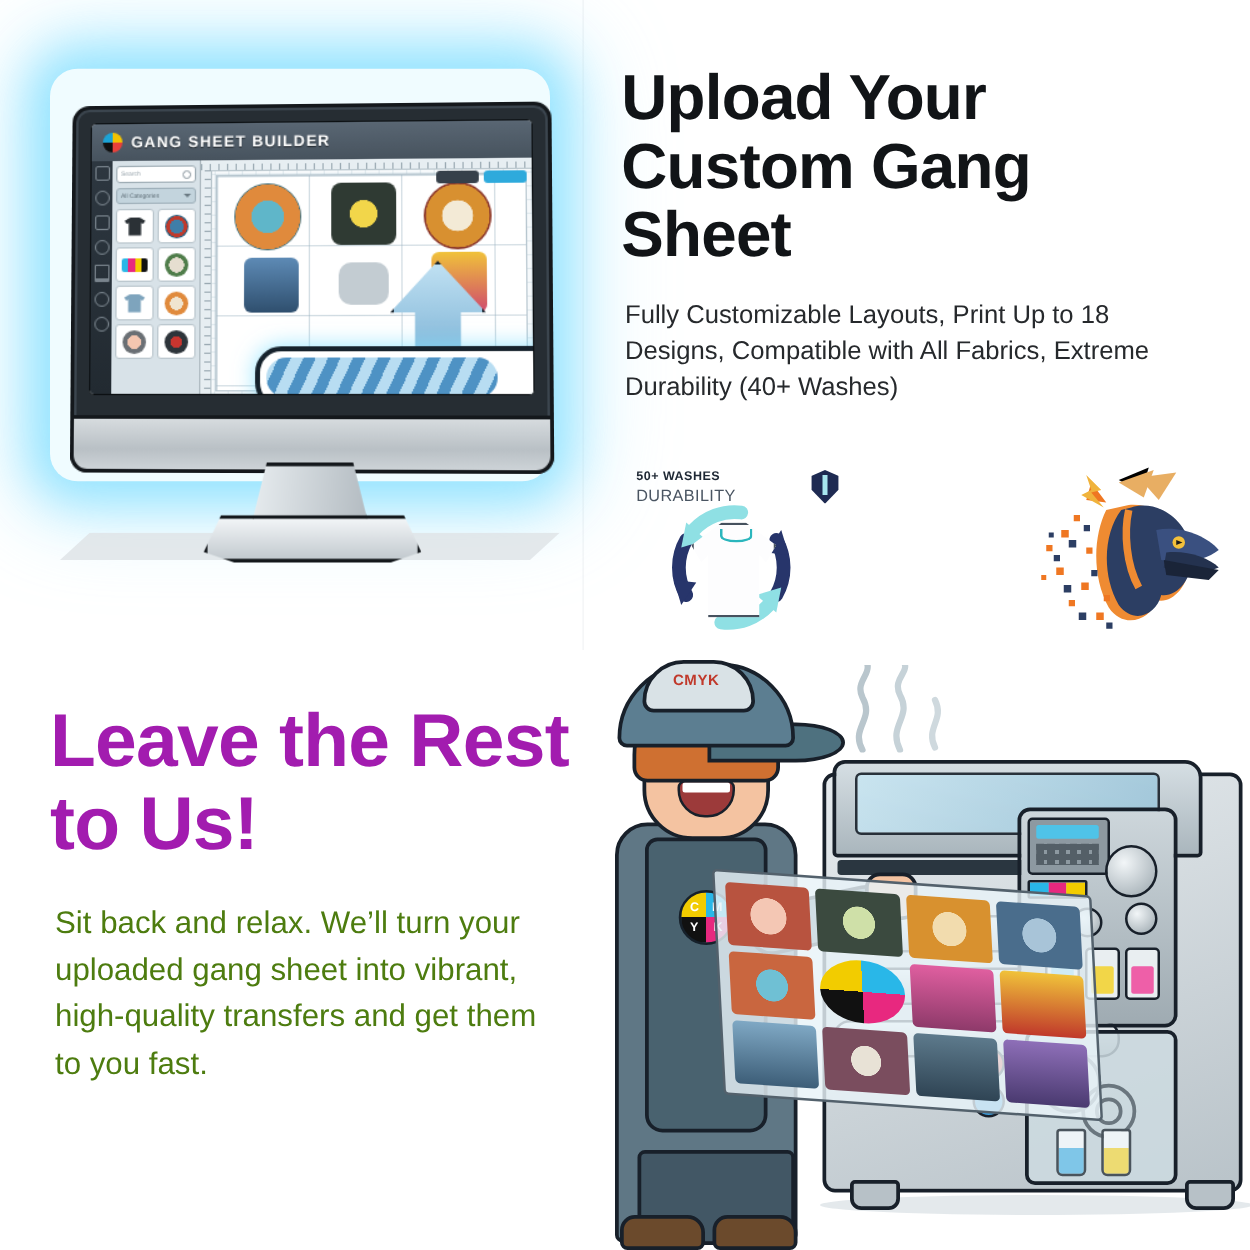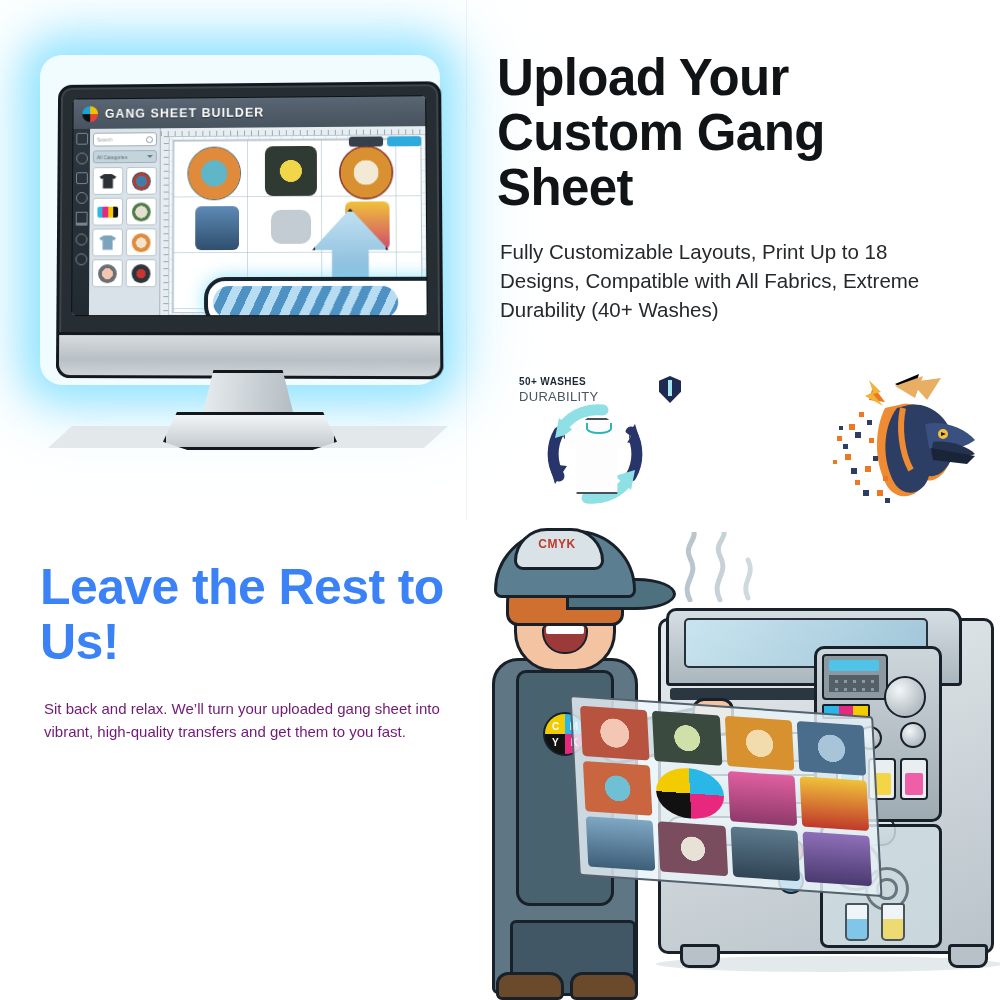--- a/index.html
+++ b/index.html
@@ -129,21 +129,21 @@
   h1.head{
     margin:0;font-size:51px;line-height:1.08;font-weight:700;color:#111417;
     letter-spacing:-.6px;
   }
   p.sub{
     margin:22px 0 0 3px;font-size:20.5px;line-height:1.42;color:#26292c;font-weight:400;
   }
 
   
   .badges{position:absolute;left:497px;top:368px;width:500px;height:145px;}
-  .wash{position:absolute;left:14px;top:8px;width:170px;height:130px;}
+  .wash{position:absolute;left:4px;top:8px;width:170px;height:130px;}
   .wash-t1{position:absolute;left:8px;top:0;font-size:10px;font-weight:700;letter-spacing:.4px;color:#1d2733;}
   .wash-t2{position:absolute;left:8px;top:13px;font-size:13px;letter-spacing:.3px;color:#4a5562;}
   .cyc{position:absolute;left:24px;top:26px;width:120px;height:104px;}
   .tshirt-ic{position:absolute;left:28px;top:16px;width:64px;height:72px;
     background:#fdfdfe;border:2.2px solid #46515e;
     clip-path:polygon(24% 8%,36% 0,64% 0,76% 8%,100% 24%,88% 42%,80% 34%,80% 100%,20% 100%,20% 34%,12% 42%,0 24%);}
   .tshirt-ic::after{content:"";position:absolute;left:33%;top:3px;width:34%;height:9px;border:2px solid #2bb6bd;border-top:none;border-radius:0 0 50% 50%;}
   .shield{position:absolute;left:148px;top:0;width:22px;height:27px;
     background:#1e2a52;clip-path:polygon(50% 0,100% 18%,100% 58%,50% 100%,0 58%,0 18%);}
   .shield::after{content:"";position:absolute;left:42%;top:13%;width:17%;height:62%;background:#a8e6ef;}
@@ -152,22 +152,22 @@
     align-items:center;justify-content:center;gap:3px;}
   .dtf-logo{font-size:40px;font-weight:700;letter-spacing:-2px;line-height:1;color:#111;
     font-family:"Liberation Sans Narrow","Liberation Sans",sans-serif;position:relative;}
   .dtf-logo .c1{color:#111;}
   .dtf-logo .c2{background:linear-gradient(90deg,#e8c400 0 26%,#1ab6e8 26% 50%,#e8258e 50% 76%,#111 76%);-webkit-background-clip:text;background-clip:text;color:transparent;}
   .dtf-sub{font-size:9px;font-weight:700;letter-spacing:.7px;color:#16181a;}
   .dragon{position:absolute;left:328px;top:0;width:160px;height:140px;}
 
   
   .txt-bot{position:absolute;left:40px;top:40px;width:460px;}
-  h2.head2{margin:0;font-size:50px;line-height:1.1;font-weight:700;color:#3b82f6;letter-spacing:-.6px;}
-  p.sub2{margin:28px 0 0 4px;font-size:15px;line-height:1.5;color:#701a75;width:400px;}
+  h2.head2{margin:0;font-size:60px;line-height:1.1;font-weight:700;color:#a21caf;letter-spacing:-.6px;}
+  p.sub2{margin:28px 0 0 4px;font-size:25px;line-height:1.5;color:#4d7c0f;width:400px;}
 
   
   .scene{position:absolute;left:470px;top:0;width:530px;height:480px;}
   .steam{position:absolute;left:202px;top:12px;width:90px;height:70px;}
   
   .w-body{position:absolute;left:22px;top:138px;width:140px;height:330px;
     background:#5f7785;border:3px solid #18202a;border-radius:26px 26px 6px 6px;}
   .w-apron{position:absolute;left:46px;top:150px;width:92px;height:230px;
     background:#49626f;border:3px solid #18202a;border-radius:10px 10px 14px 14px;}
   .w-cmyk{position:absolute;left:73px;top:192px;width:40px;height:40px;border-radius:50%;

